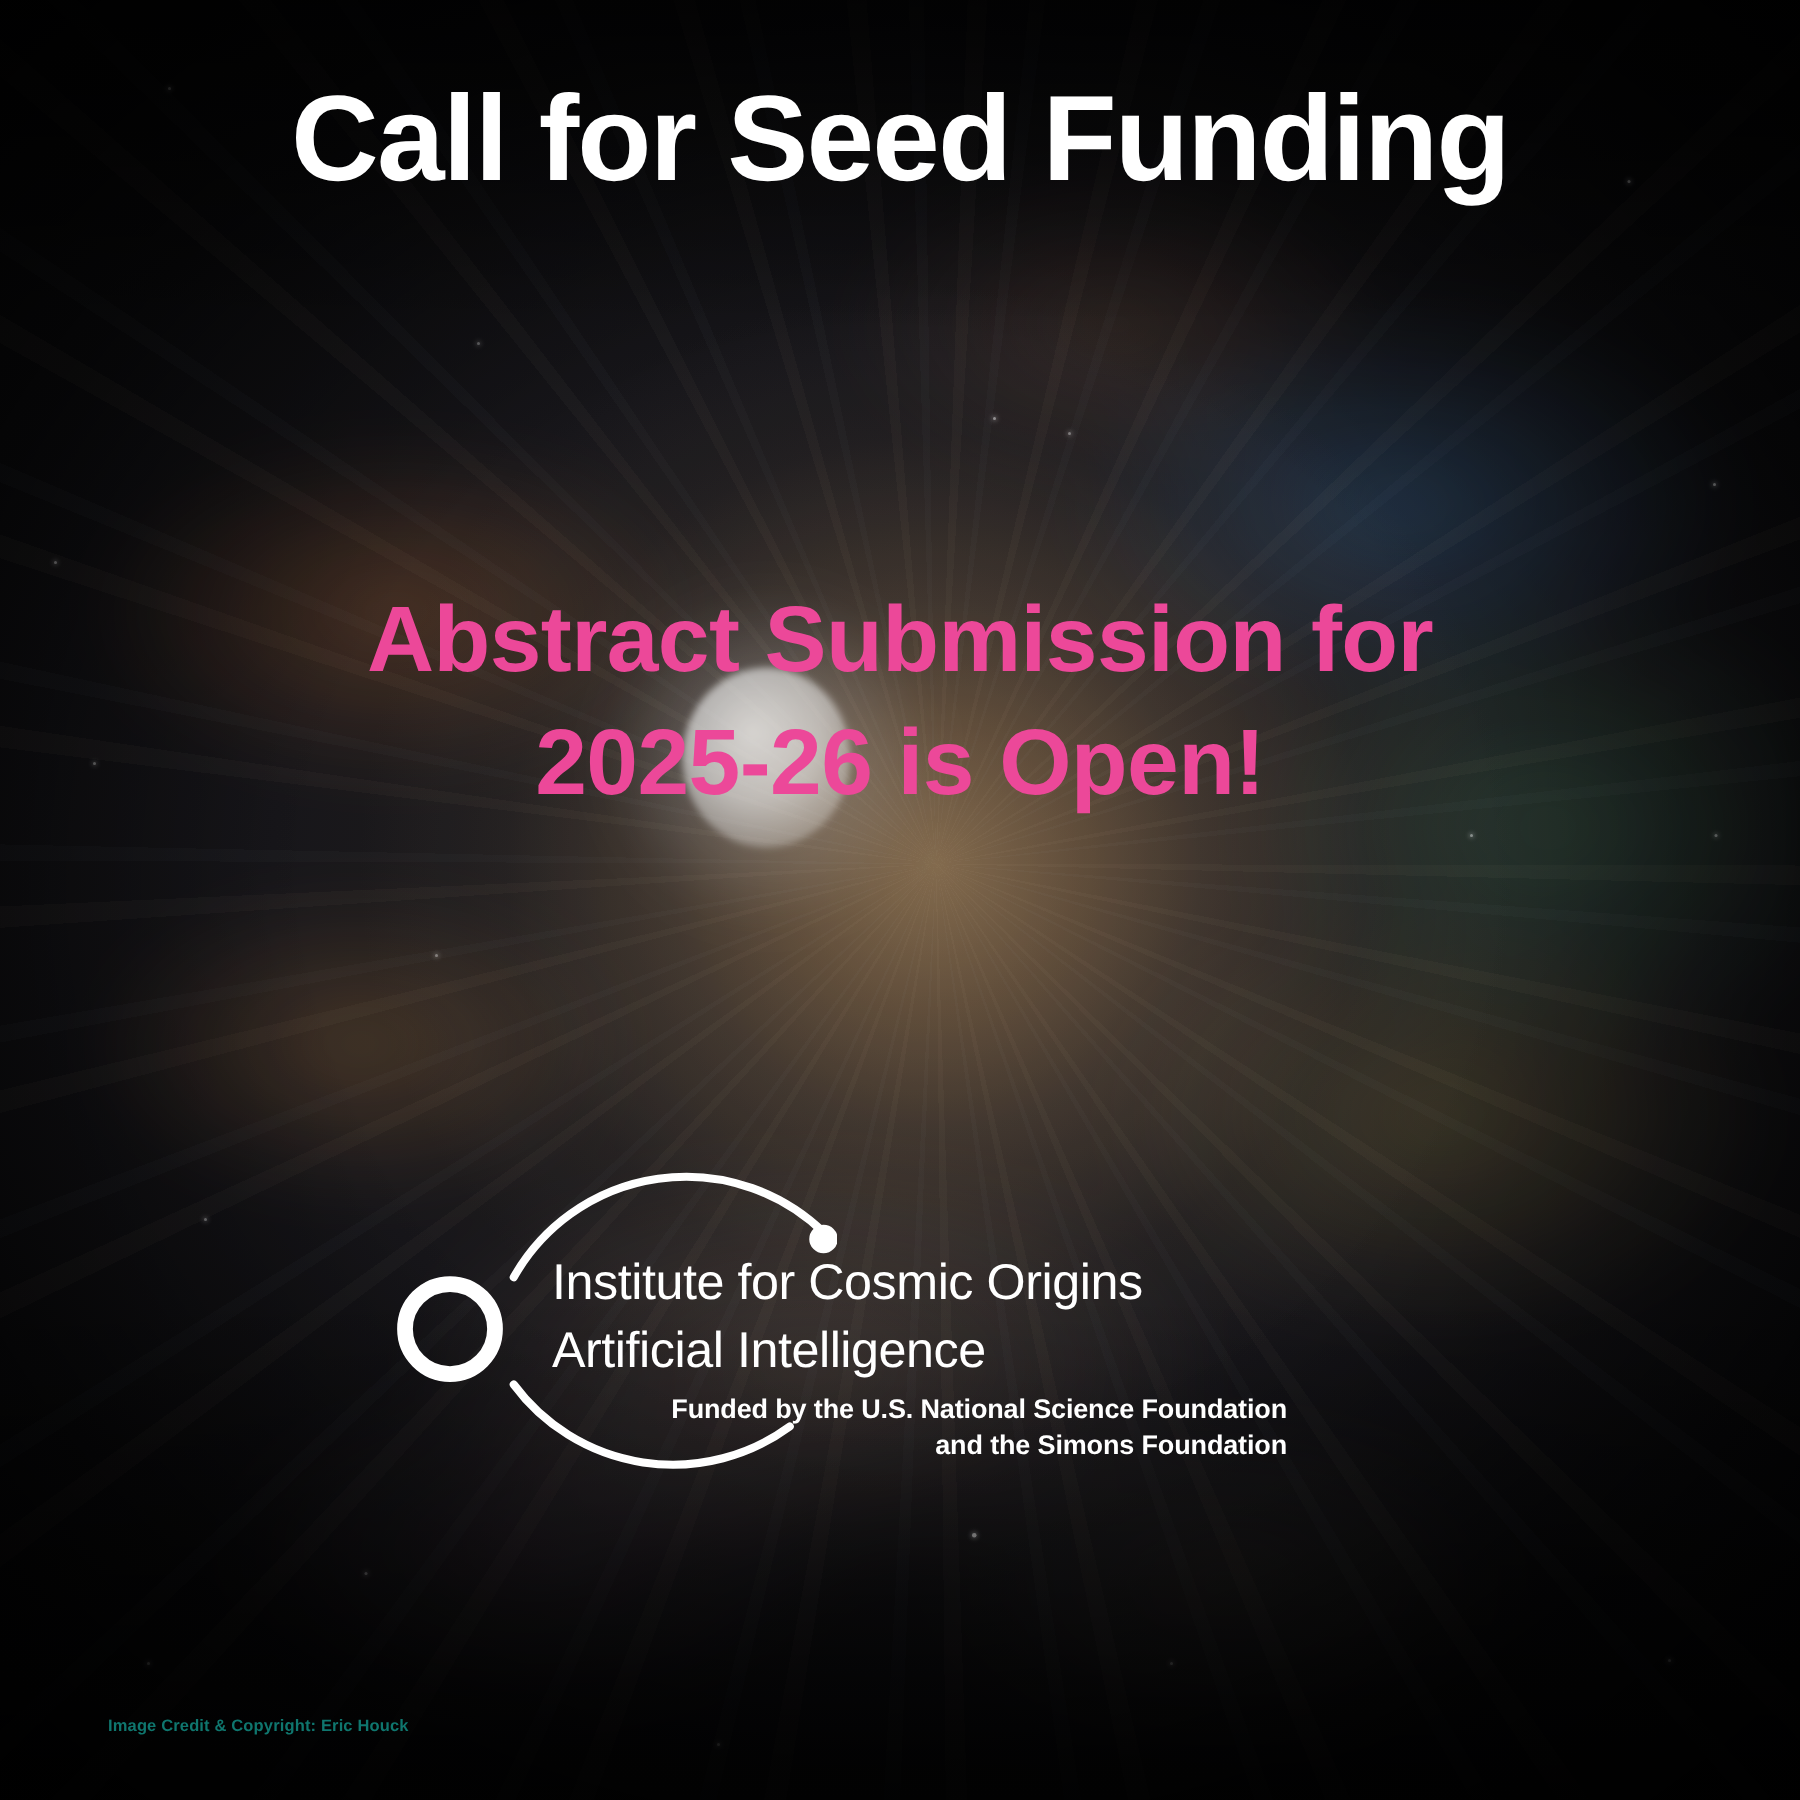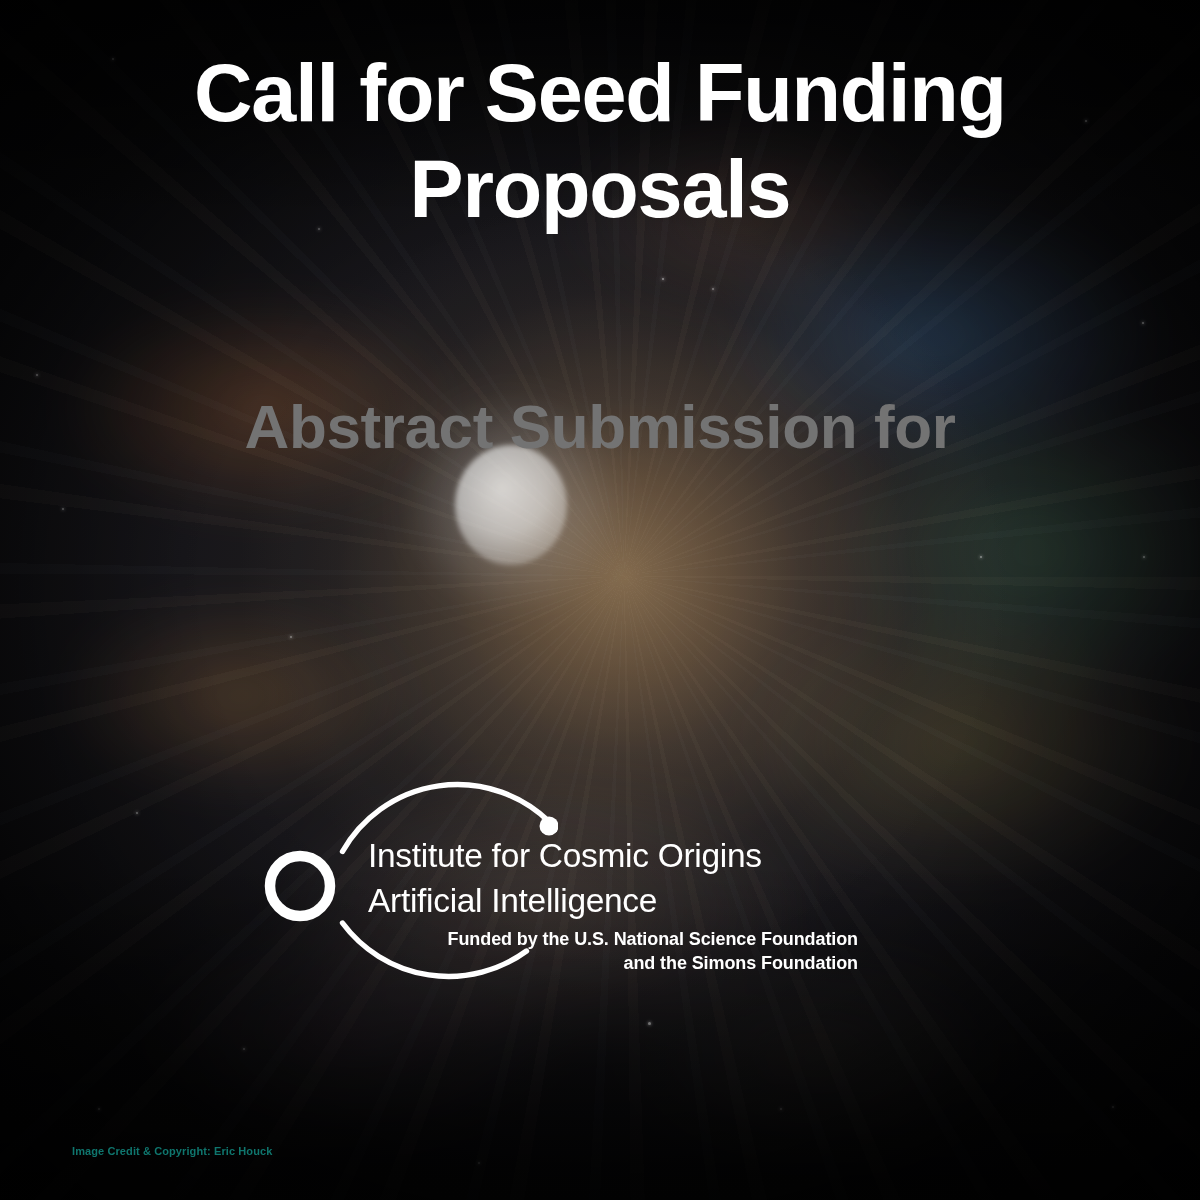--- a/index.html
+++ b/index.html
@@ -164,21 +164,21 @@
     box-sizing: border-box;
   }
   #headline .hl-line { display: block; }
 
   #subhead {
     position: absolute;
     top: 386px;
     left: 0;
     right: 0;
     text-align: center;
-    color: #737373;
+    color: #ec4899;
     font-size: 62px;
     font-weight: bold;
     line-height: 1.32;
     letter-spacing: -0.4px;
     padding: 0 64px;
     box-sizing: border-box;
   }
   #subhead .sh-line { display: block; }
 
   
@@ -266,25 +266,25 @@
     <div class="star" style="left:290px;  top:636px;  width:2px; height:2px; opacity:.40;"></div>
     <div class="star" style="left:243px;  top:1048px; width:2px; height:2px; opacity:.45;"></div>
   </div>
 
   <div class="bg-layer" id="bg-vignette"></div>
 
   <div class="content">
 
     <div id="headline">
       <span class="hl-line">Call for Seed Funding</span>
-      <span class="hl-line">Proposals</span>
     </div>
 
     <div id="subhead">
       <span class="sh-line">Abstract Submission for</span>
+      <span class="sh-line">2025-26 is Open!</span>
     </div>
 
     <div id="logo">
 
       <svg id="logo-mark" viewBox="0 0 300 278">
 
         <path d="M 84.5 103.5
                  A 132 132 0 0 1 291.5 74.0" fill="none" stroke="#ffffff" stroke-width="5.4" stroke-linecap="round"></path>
         <path d="M 84.5 175.0
                  A 132 132 0 0 0 268.5 203.0" fill="none" stroke="#ffffff" stroke-width="5.4" stroke-linecap="round"></path>

